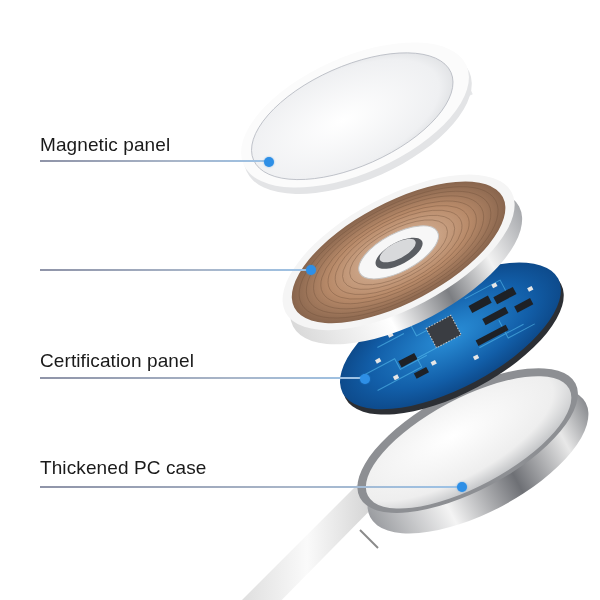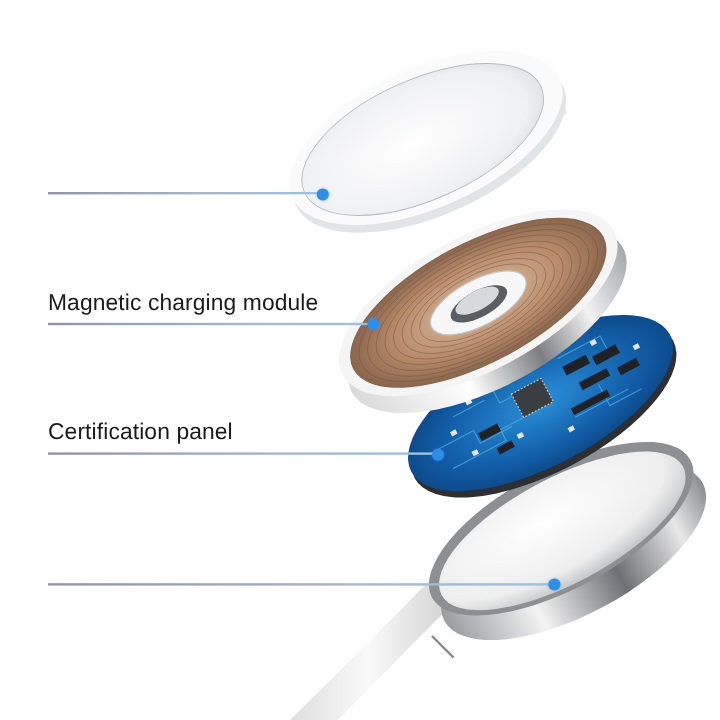--- a/index.html
+++ b/index.html
@@ -128,27 +128,28 @@
 
     <g transform="rotate(-24 355 115)">
       <rect x="455" y="118" width="16" height="26" fill="#e6e7e9"></rect>
       <rect x="250" y="128" width="12" height="22" fill="#e4e5e7"></rect>
       <ellipse cx="355" cy="122" rx="122" ry="58" fill="#e3e4e6"></ellipse>
       <ellipse cx="355" cy="115" rx="122" ry="58" fill="#fbfbfb"></ellipse>
       <ellipse cx="352" cy="115" rx="108" ry="50" fill="url(#panelG)" stroke="#b8bcc4" stroke-width="0.8"></ellipse>
     </g>
   </svg>
 
+  <div class="label" style="top:134px">Magnetic panel</div>
   <div class="leader" style="top:160px;width:226px"></div>
   <div class="dot" style="left:264px;top:157px"></div>
 
-  <div class="label" style="top:242px">Magnetic charging module</div>
   <div class="leader" style="top:269px;width:268px"></div>
   <div class="dot" style="left:306px;top:265px"></div>
 
   <div class="label" style="top:350px">Certification panel</div>
   <div class="leader" style="top:377px;width:322px"></div>
   <div class="dot" style="left:360px;top:374px"></div>
 
+  <div class="label" style="top:457px">Thickened PC case</div>
   <div class="leader" style="top:486px;width:419px"></div>
   <div class="dot" style="left:457px;top:482px"></div>
 
 </div>
 
 </body></html>

